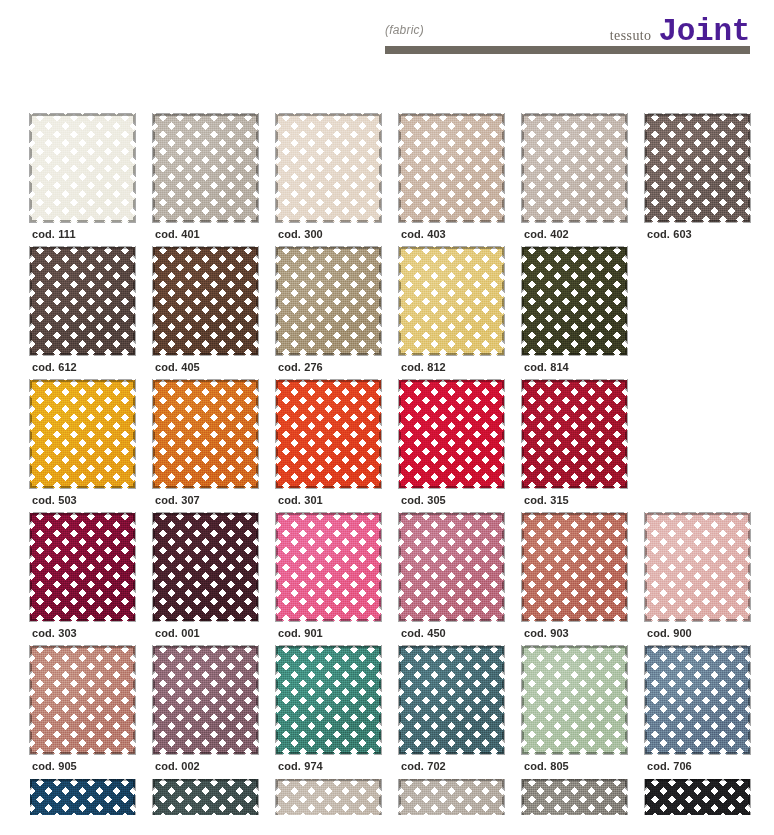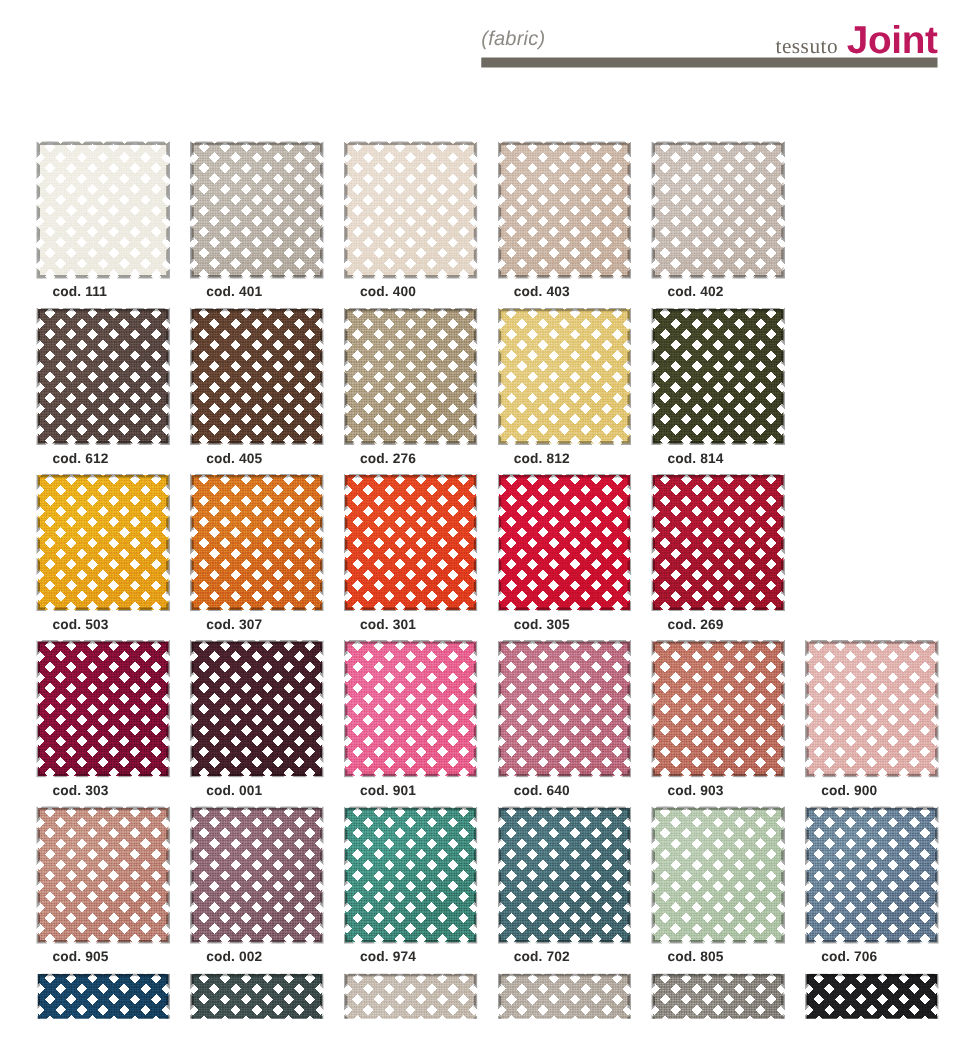--- a/index.html
+++ b/index.html
@@ -28,45 +28,45 @@
   .header-row {
     position: relative;
     height: 26px;
   }
   .fabric-tag {
     position: absolute;
     left: 0;
     top: 7px;
     font-family: "Liberation Sans", sans-serif;
     font-style: italic;
-    font-size: 16px;
+    font-size: 12px;
     letter-spacing: 0.2px;
     color: #8d8a85;
     white-space: nowrap;
   }
   .brand {
     position: absolute;
     right: 0;
     top: 0;
     display: flex;
     align-items: baseline;
     white-space: nowrap;
   }
   .brand-tessuto {
     font-family: "Liberation Serif", serif;
-    font-size: 17px;
+    font-size: 14px;
     color: #6d675f;
     letter-spacing: 0.4px;
     margin-right: 7px;
   }
   .brand-joint {
-    font-family: Liberation Sans, sans-serif;
+    font-family: Liberation Mono, monospace;
     font-size: 31px;
     font-weight: 700;
-    color: #be185d;
+    color: #4c1d95;
     letter-spacing: -0.3px;
     line-height: 1;
   }
   .header-rule {
     position: absolute;
     left: 0;
     top: 30px;
     width: 365px;
     height: 8px;
     background: #6f6a61;
@@ -128,21 +128,21 @@
     mask-image:
       repeating-linear-gradient(-45deg, #000 0 6px, transparent 6px 12px),
       repeating-linear-gradient(45deg, #000 0 6px, transparent 6px 12px);
     mask-composite: add;
     -webkit-mask-composite: source-over;
     box-shadow: inset 0 0 0 3px rgba(0,0,0,0.34);
     pointer-events: none;
   }
   .cell-label {
     position: absolute;
-    left: 12px;
+    left: 2px;
     top: 114px;
     font-family: "Liberation Sans", sans-serif;
     font-size: 11px;
     font-weight: 600;
     letter-spacing: 0.1px;
     color: #2e2c2a;
     white-space: nowrap;
   }
   
   .grid-row.clipped {
@@ -178,36 +178,43 @@
           <div class="swatch" style="background: rgb(186, 178, 168);"></div>
           <div class="swatch-edge"></div>
         </div>
         <div class="cell-label">cod. 401</div>
       </div>
       <div class="cell">
         <div class="swatch-wrap">
           <div class="swatch" style="background: rgb(229, 216, 202);"></div>
           <div class="swatch-edge"></div>
         </div>
-        <div class="cell-label">cod. 400</div>
+        <div class="cell-label">cod. 300</div>
       </div>
       <div class="cell">
         <div class="swatch-wrap">
           <div class="swatch" style="background: rgb(203, 182, 166);"></div>
           <div class="swatch-edge"></div>
         </div>
         <div class="cell-label">cod. 403</div>
       </div>
       <div class="cell">
         <div class="swatch-wrap">
           <div class="swatch" style="background: rgb(195, 183, 174);"></div>
           <div class="swatch-edge"></div>
         </div>
         <div class="cell-label">cod. 402</div>
       </div>
+      <div class="cell">
+        <div class="swatch-wrap">
+          <div class="swatch" style="background: rgb(110, 95, 90);"></div>
+          <div class="swatch-edge"></div>
+        </div>
+        <div class="cell-label">cod. 603</div>
+      </div>
     </div>
     <div class="grid-row">
       <div class="cell">
         <div class="swatch-wrap">
           <div class="swatch" style="background: rgb(87, 70, 65);"></div>
           <div class="swatch-edge"></div>
         </div>
         <div class="cell-label">cod. 612</div>
       </div>
       <div class="cell">
@@ -266,21 +273,21 @@
           <div class="swatch" style="background: rgb(207, 17, 50);"></div>
           <div class="swatch-edge"></div>
         </div>
         <div class="cell-label">cod. 305</div>
       </div>
       <div class="cell">
         <div class="swatch-wrap">
           <div class="swatch" style="background: rgb(163, 20, 44);"></div>
           <div class="swatch-edge"></div>
         </div>
-        <div class="cell-label">cod. 269</div>
+        <div class="cell-label">cod. 315</div>
       </div>
     </div>
     <div class="grid-row">
       <div class="cell">
         <div class="swatch-wrap">
           <div class="swatch" style="background: rgb(125, 14, 51);"></div>
           <div class="swatch-edge"></div>
         </div>
         <div class="cell-label">cod. 303</div>
       </div>
@@ -296,21 +303,21 @@
           <div class="swatch" style="background: rgb(232, 96, 142);"></div>
           <div class="swatch-edge"></div>
         </div>
         <div class="cell-label">cod. 901</div>
       </div>
       <div class="cell">
         <div class="swatch-wrap">
           <div class="swatch" style="background: rgb(189, 111, 131);"></div>
           <div class="swatch-edge"></div>
         </div>
-        <div class="cell-label">cod. 640</div>
+        <div class="cell-label">cod. 450</div>
       </div>
       <div class="cell">
         <div class="swatch-wrap">
           <div class="swatch" style="background: rgb(187, 109, 94);"></div>
           <div class="swatch-edge"></div>
         </div>
         <div class="cell-label">cod. 903</div>
       </div>
       <div class="cell">
         <div class="swatch-wrap">

